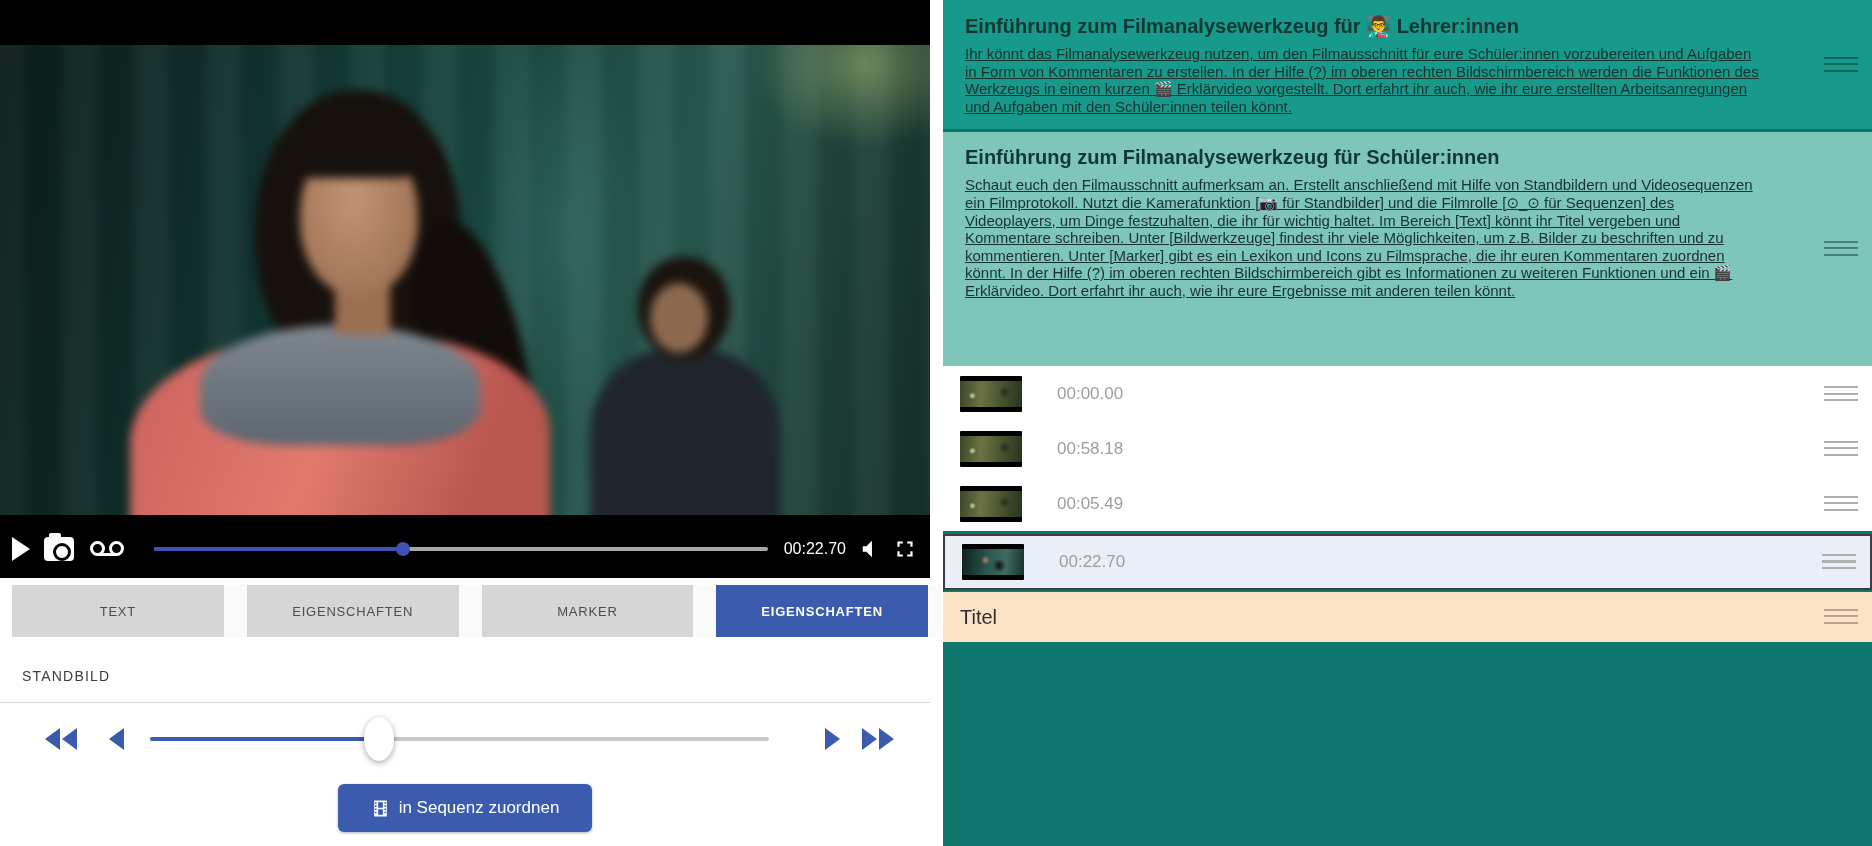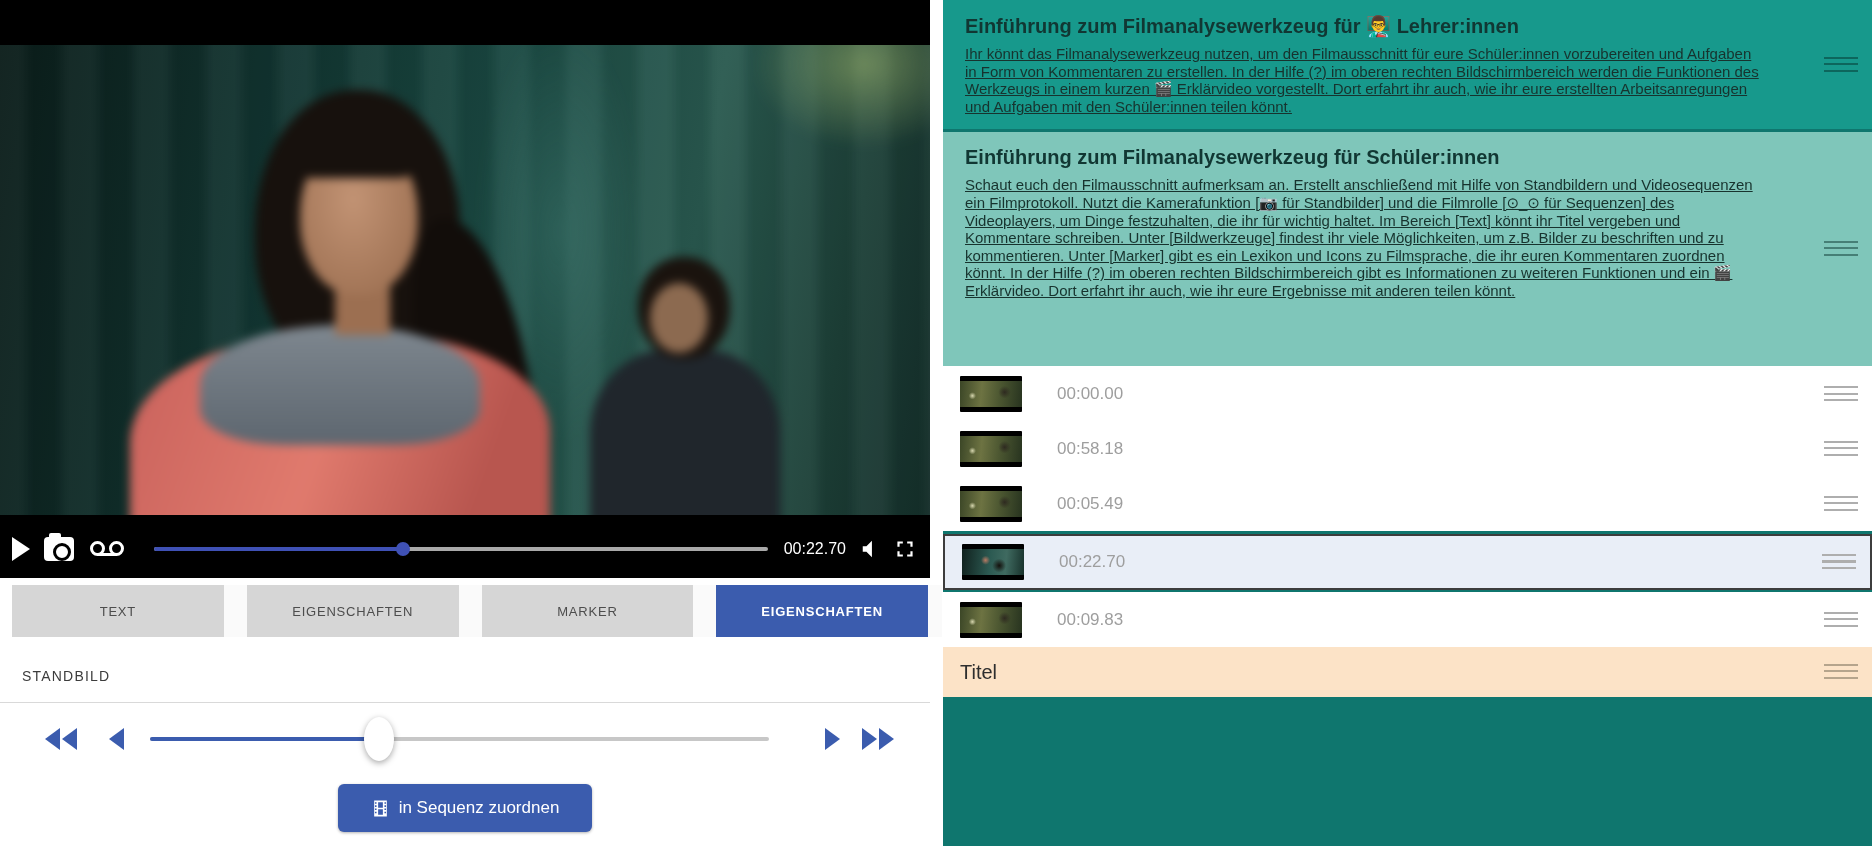--- a/index.html
+++ b/index.html
@@ -224,25 +224,20 @@
     <div class="trow">
       <div class="thumb"></div>
       <span class="ts">00:05.49</span>
       <div class="drag-handle"></div>
     </div>
     <div class="trow selected">
       <div class="thumb"></div>
       <span class="ts">00:22.70</span>
       <div class="drag-handle"></div>
     </div>
-    <div class="trow">
-      <div class="thumb"></div>
-      <span class="ts">00:09.83</span>
-      <div class="drag-handle"></div>
-    </div>
 
     <div class="title-row">
       <span class="title-label">Titel</span>
       <div class="drag-handle"></div>
     </div>
 
   </div>
 </div>
 
 </body></html>

